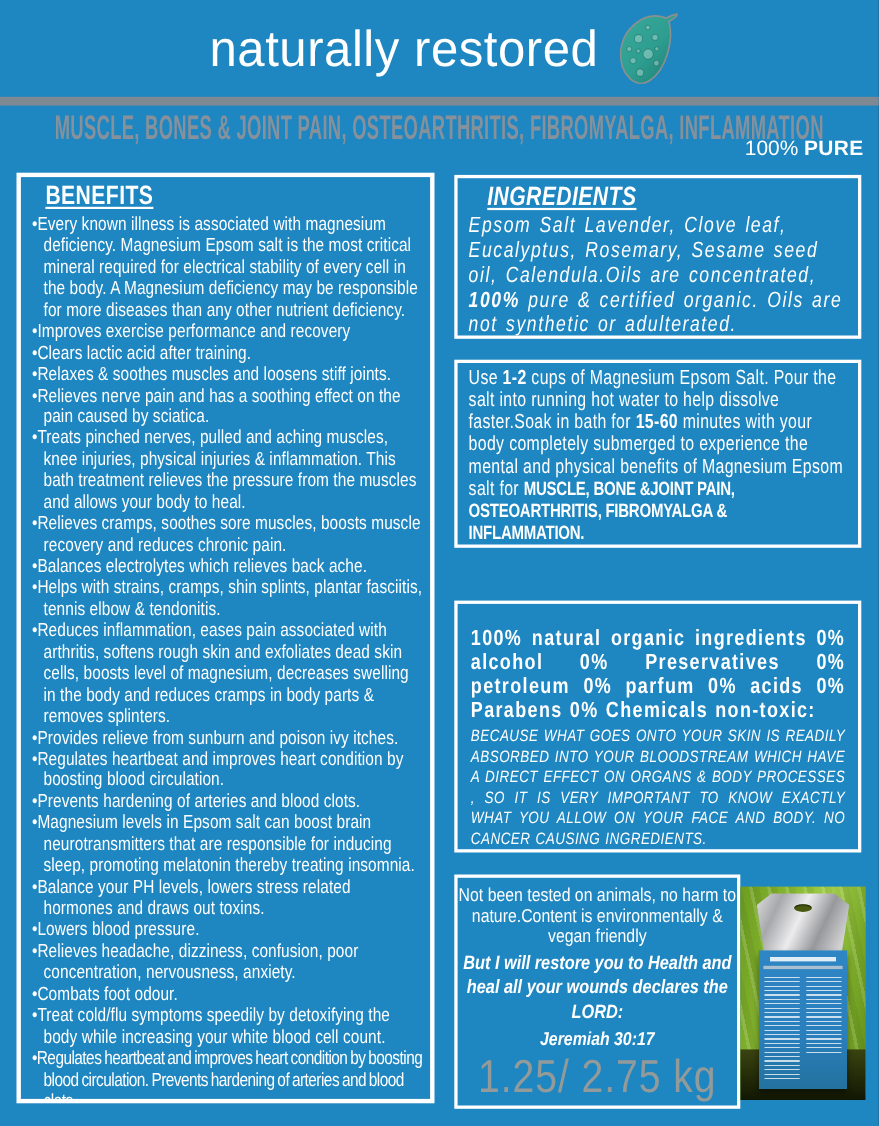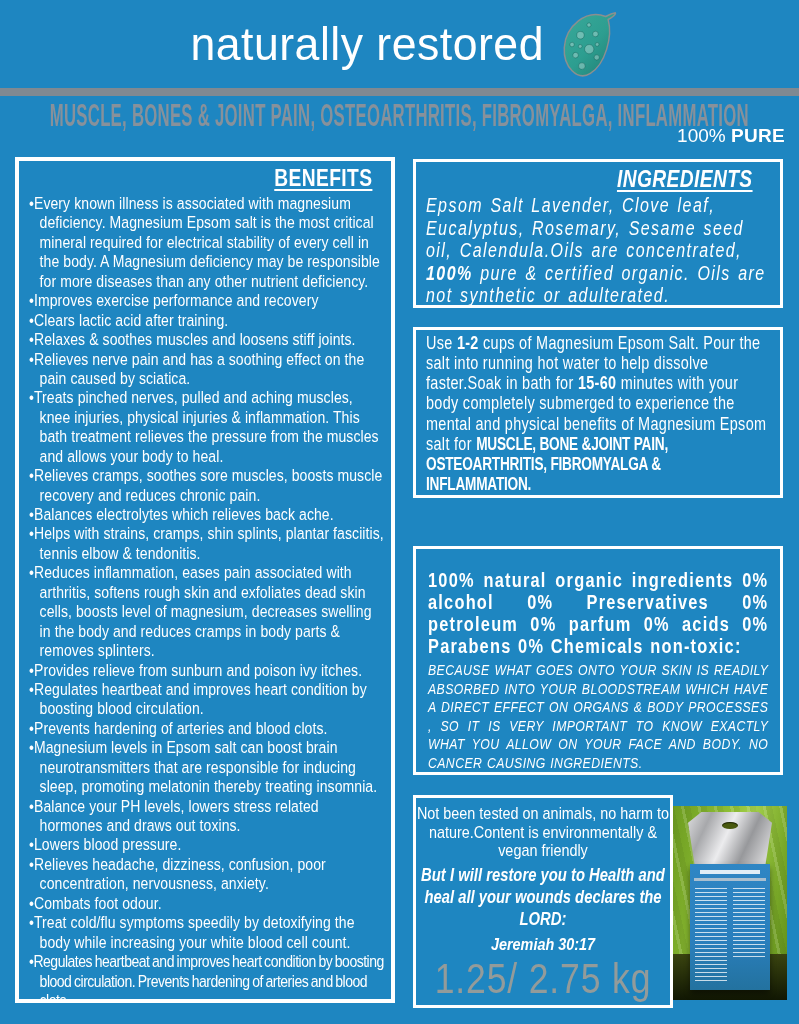--- a/index.html
+++ b/index.html
@@ -23,21 +23,21 @@
   .tagline { position:absolute; top:97px; left:0; right:0; height:38px;
     display:flex; justify-content:center; align-items:center; overflow:visible; }
   .tagline-text { display:inline-block; white-space:nowrap; font-size:31px; font-weight:700;
     color:#87919b; transform:scaleX(0.54); transform-origin:center center; letter-spacing:0.5px; }
   .purity { position:absolute; top:125px; right:14px; font-size:19px; color:#fff; }
   .purity .pct { font-weight:400; }
   .purity .pure { font-weight:700; letter-spacing:0.3px; }
 
   
   .box { position:absolute; border:3px solid #ffffff; overflow:hidden; }
-  .box-title { text-align:right; }
+  .box-title { text-align:left; }
   .tsq { display:inline-block; font-size:24px; font-weight:700; letter-spacing:0.5px;
     text-decoration:underline; text-decoration-thickness:2px; text-underline-offset:3px;
     transform:scaleX(0.8); transform-origin:center; white-space:nowrap; }
 
   
   .benefits-box { left:15px; top:157px; width:380px; height:846px; border-width:4px; padding:3px 6px 0 10px; }
   .benefits-title-row { margin-bottom:2px; }
   .benefits-list { list-style:none; width:437px; transform:scaleX(0.815); transform-origin:left top;
     font-size:17.2px; line-height:1.13; letter-spacing:0.1px; }
   .benefits-list li { padding-left:13px; text-indent:-13px; }

